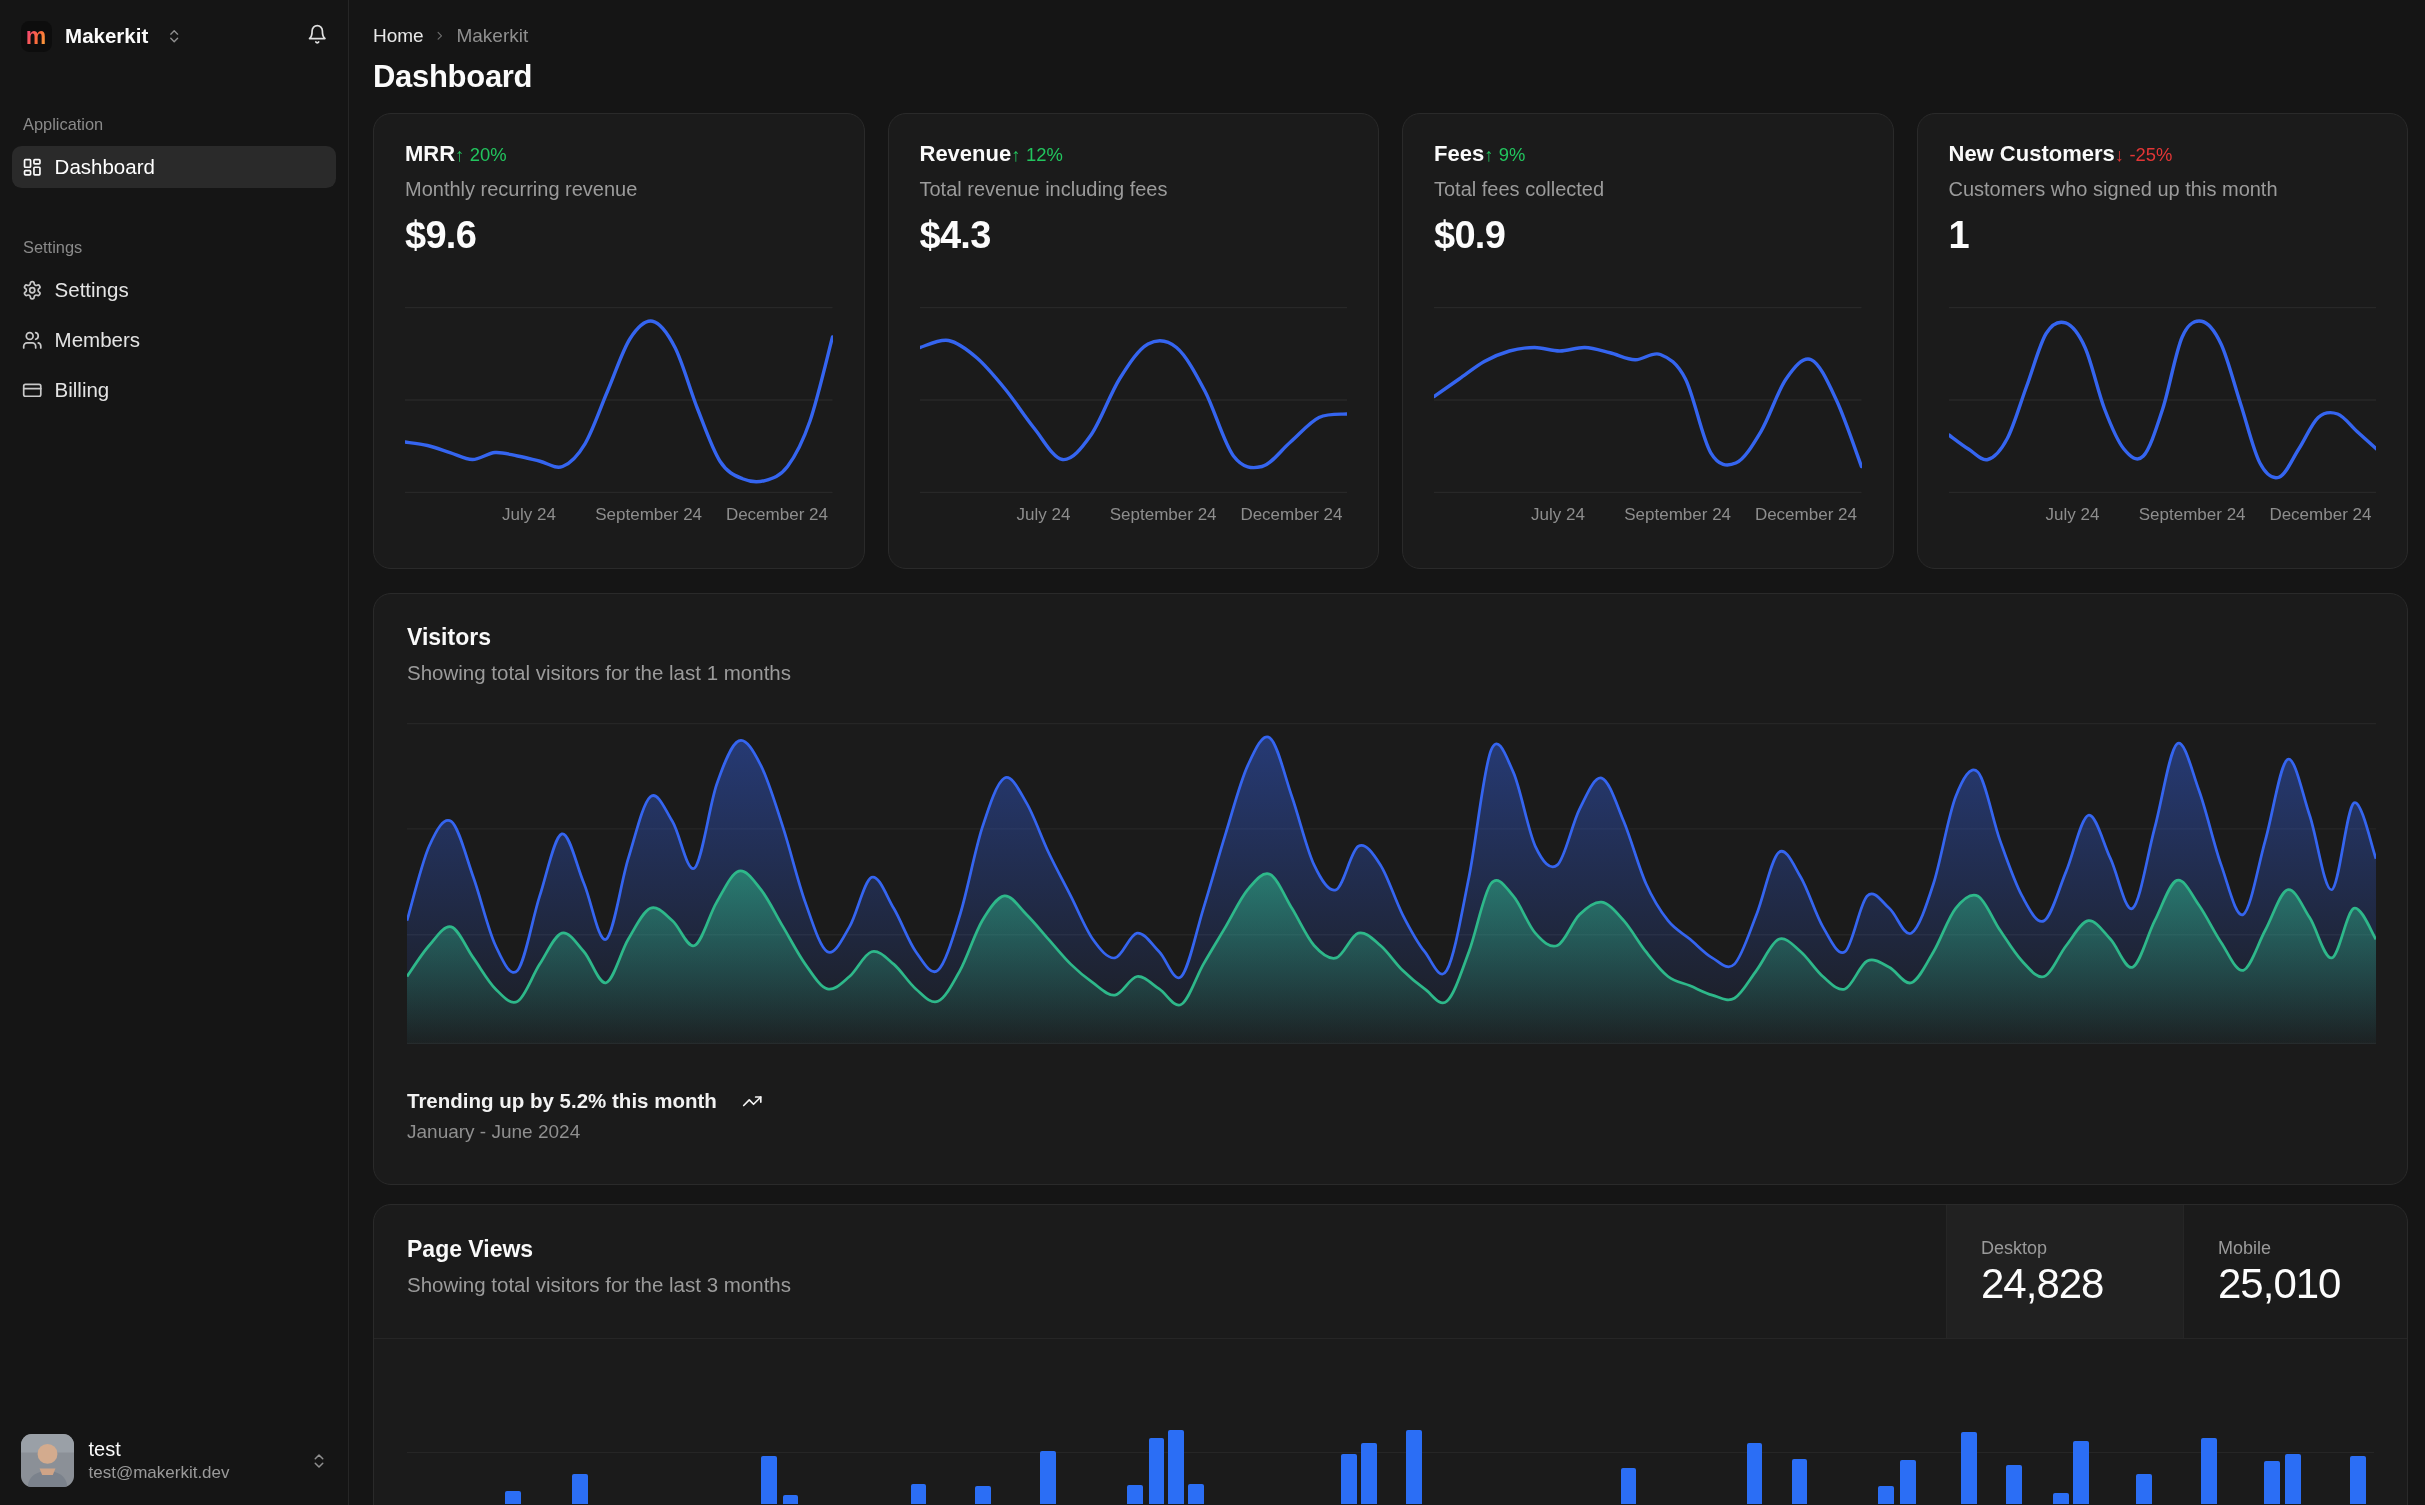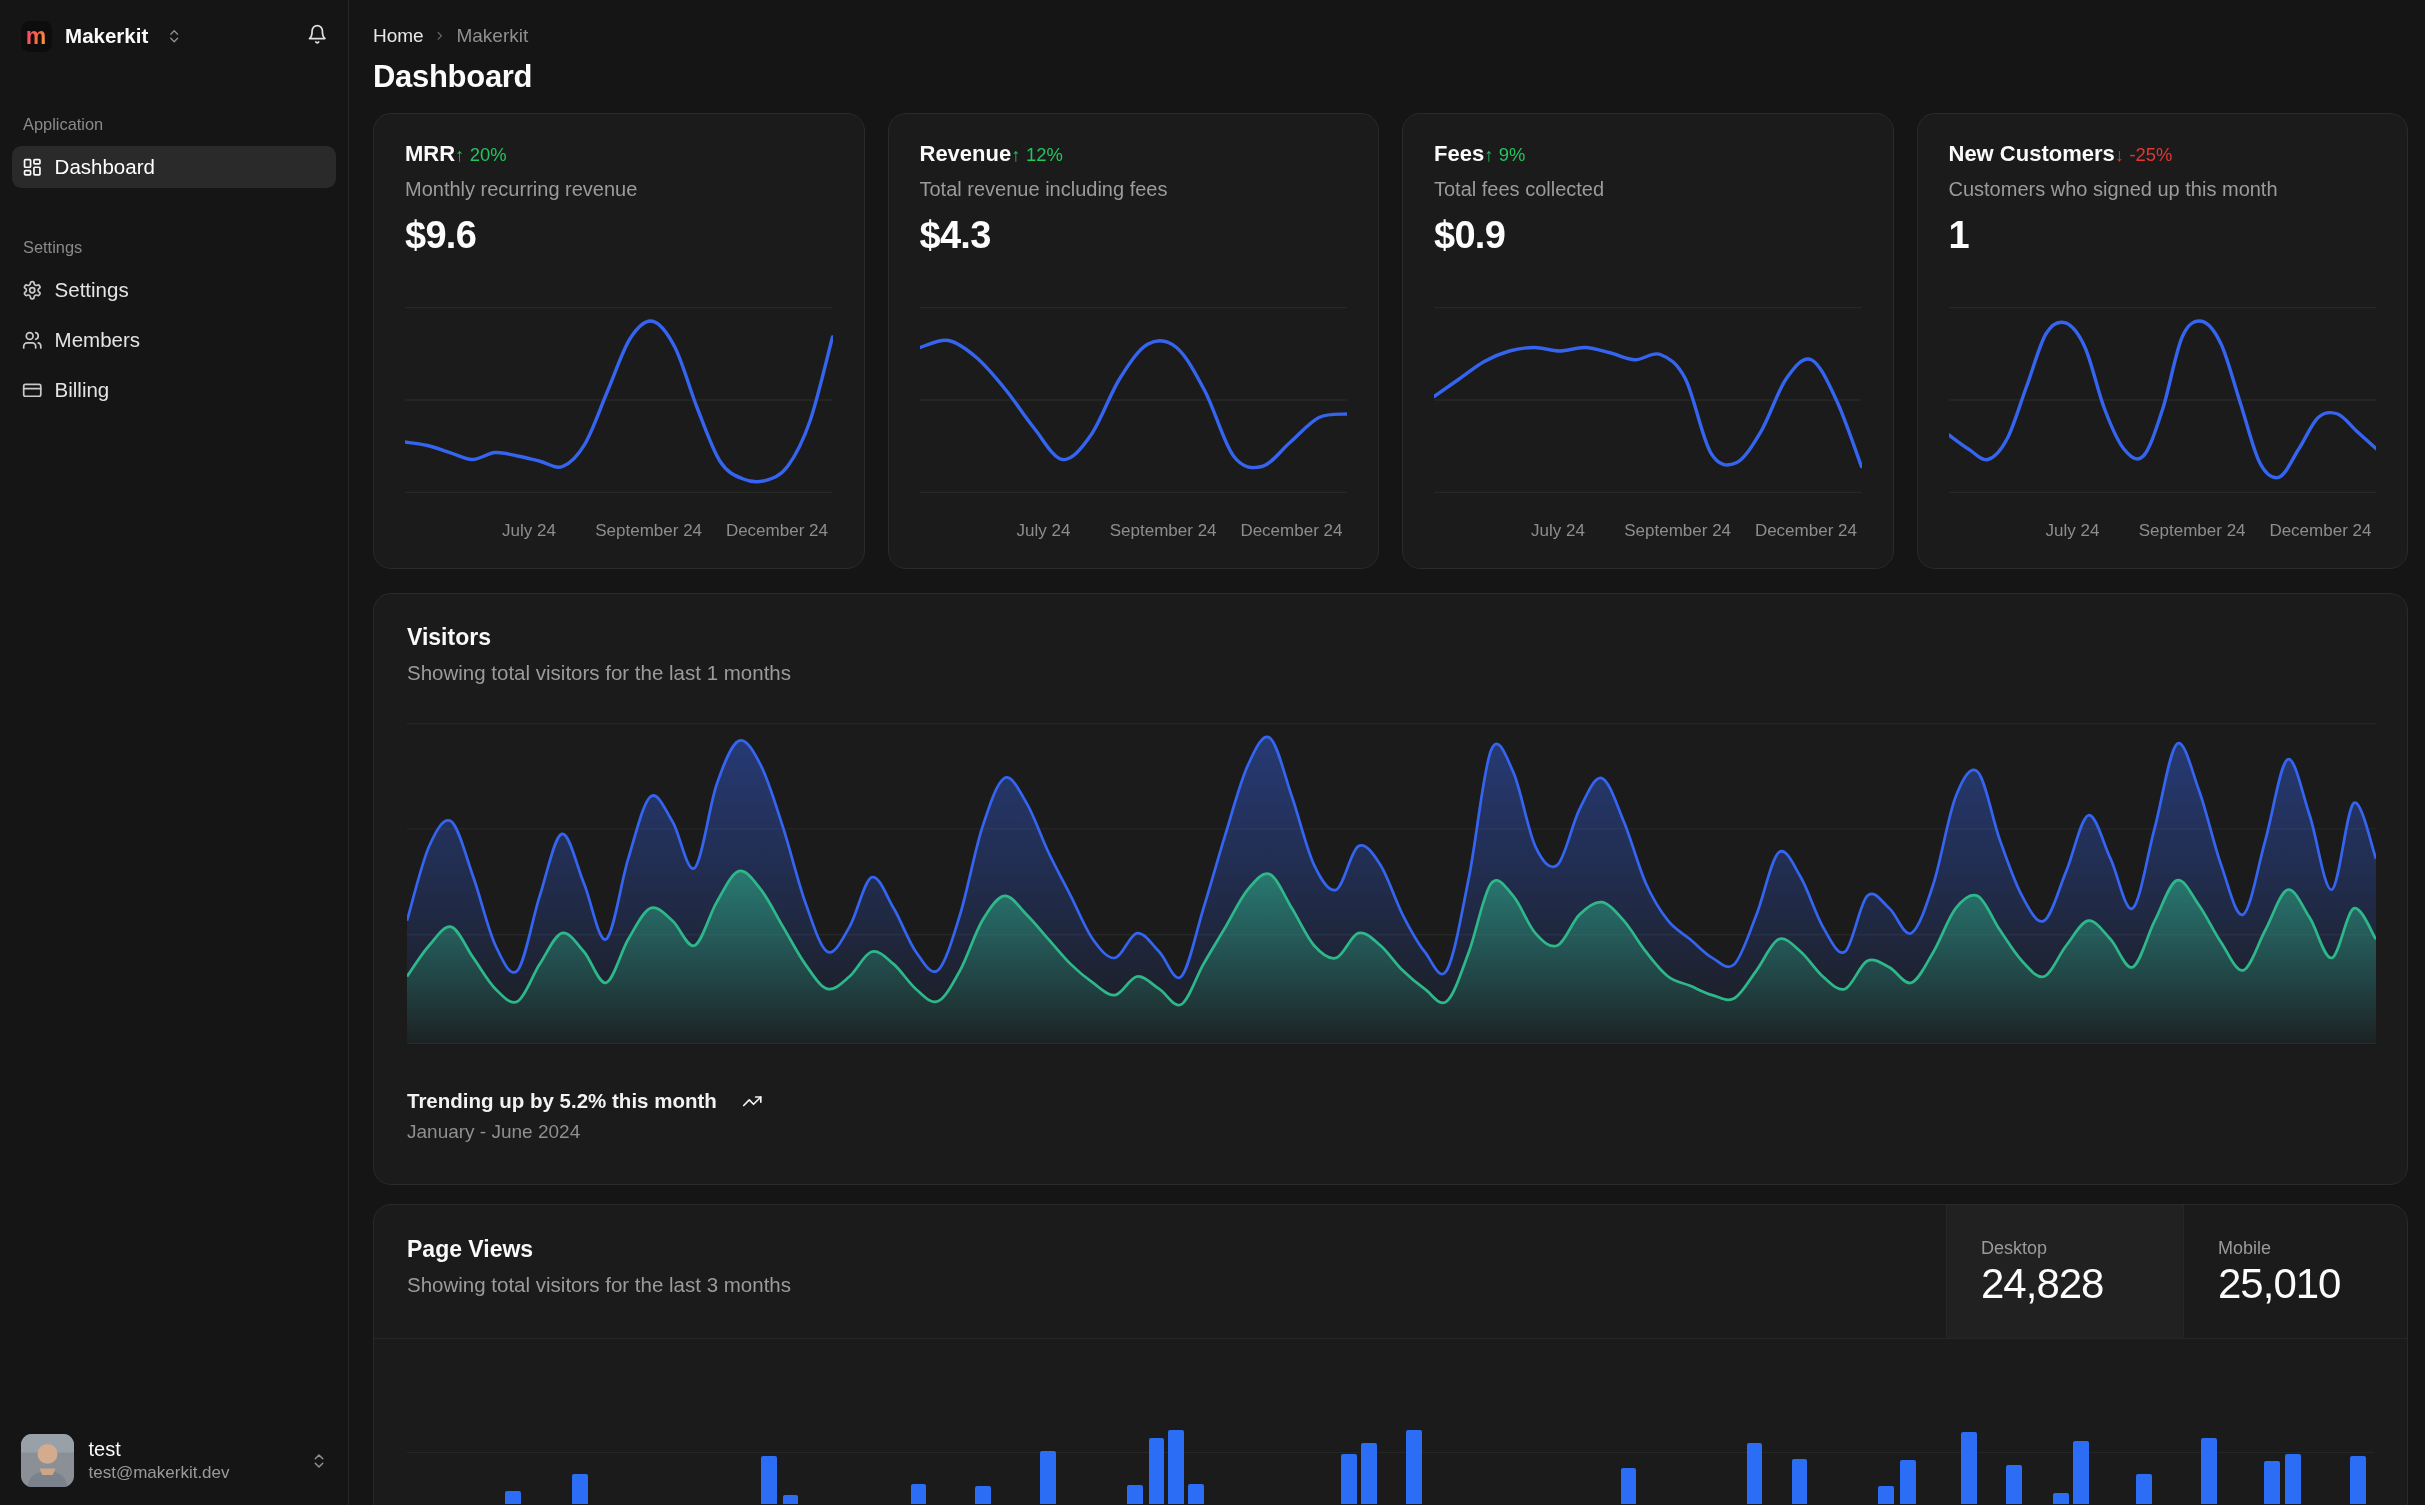--- a/index.html
+++ b/index.html
@@ -50,21 +50,21 @@
 
   .stats-grid{display:grid;grid-template-columns:repeat(4,1fr);gap:23px;margin-top:18px;}
   .stat-card{height:456px;padding:27px 31px;}
   .stat-head{display:flex;align-items:baseline;}
   .stat-title{font-size:22px;font-weight:600;color:#fafafa;}
   .trend{display:inline-flex;align-items:baseline;gap:5.5px;font-size:18.4px;}
   .stat-sub{margin-top:11px;font-size:20px;color:#9b9b9b;}
   .stat-value{margin-top:13.6px;font-size:38px;font-weight:700;letter-spacing:-0.7px;color:#fcfcfc;}
   .spark{margin-top:50px;height:186px;}
   .spark svg{width:100%;height:100%;display:block;}
-  .axis{position:relative;margin-top:28px;height:22px;}
+  .axis{position:relative;margin-top:12px;height:22px;}
   .axis span{position:absolute;transform:translateX(-50%);font-size:17px;color:#8d8d8d;white-space:nowrap;}
   .axis span:nth-child(1){left:29%;}
   .axis span:nth-child(2){left:57%;}
   .axis span:nth-child(3){left:87%;}
 
   .visitors-card{margin-top:24.6px;padding:30px 31px 41px 33px;}
   .sec-title{font-size:23px;font-weight:600;color:#fafafa;}
   .sec-sub{margin-top:9.6px;font-size:20.5px;color:#9b9b9b;}
   .v-chart{margin-top:38px;height:321px;}
   .v-chart svg{width:100%;height:100%;display:block;}

